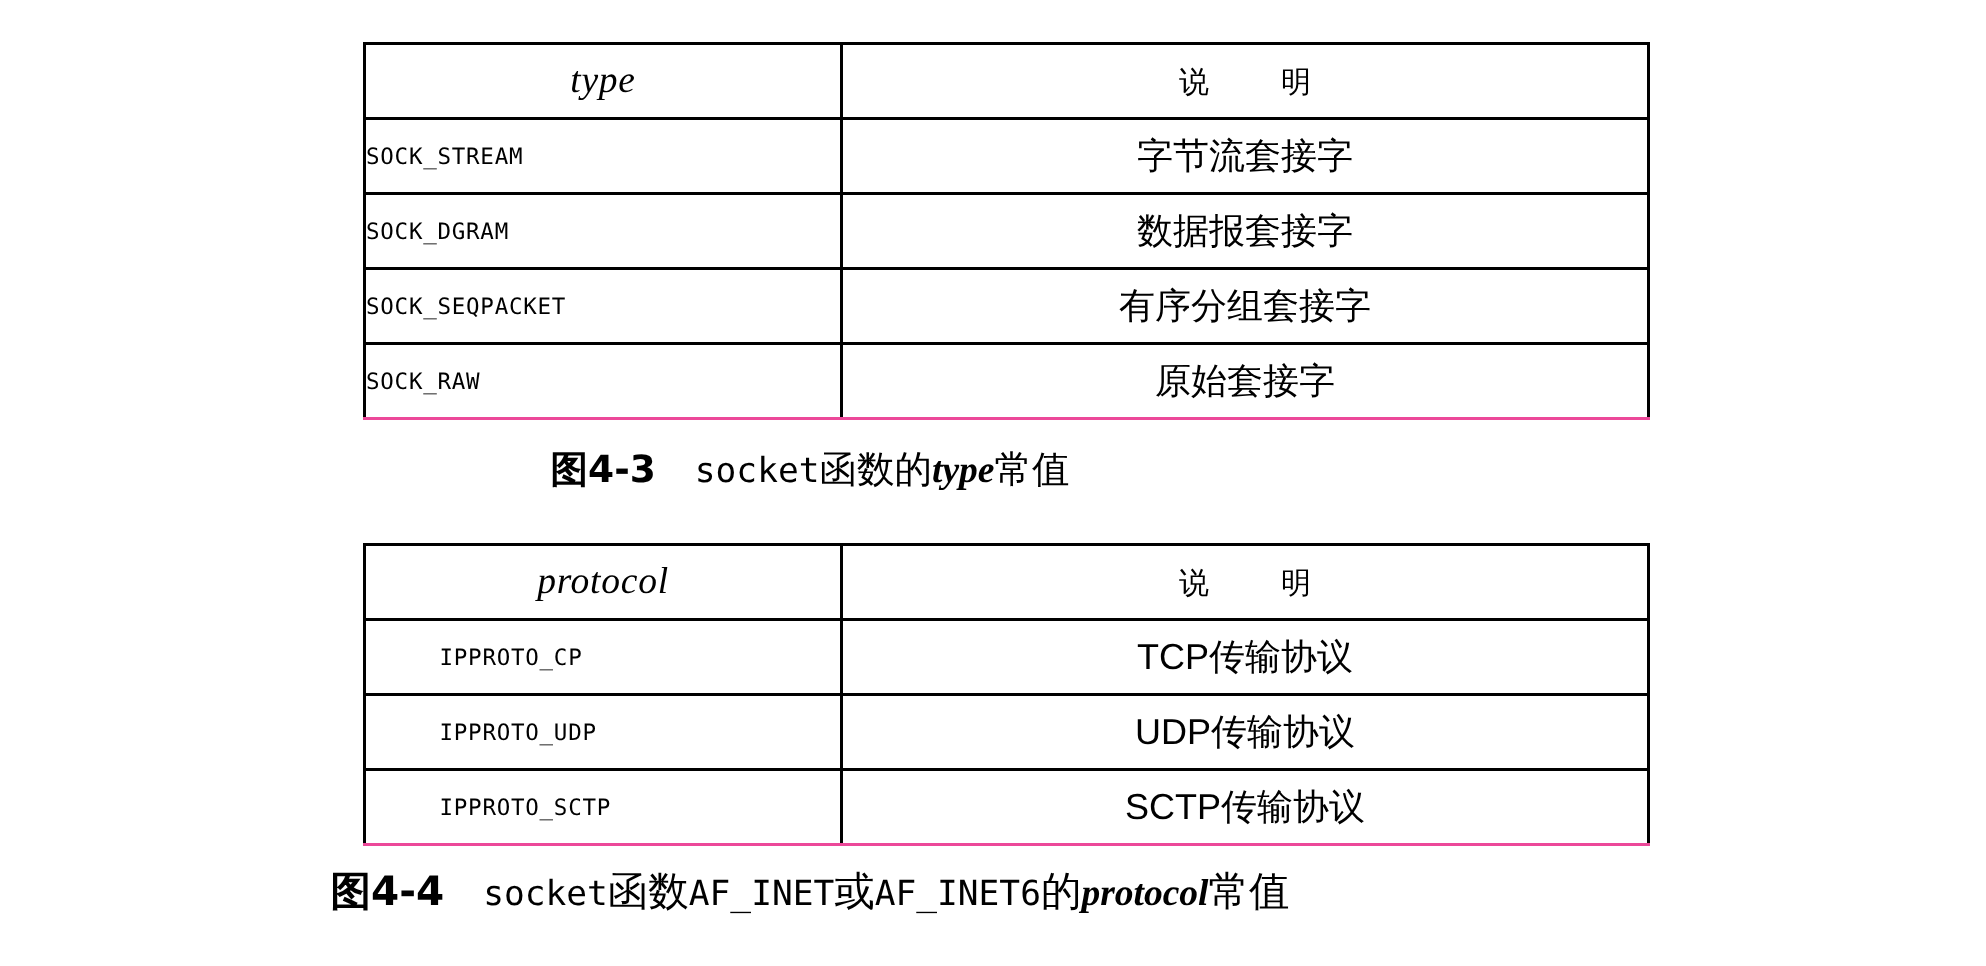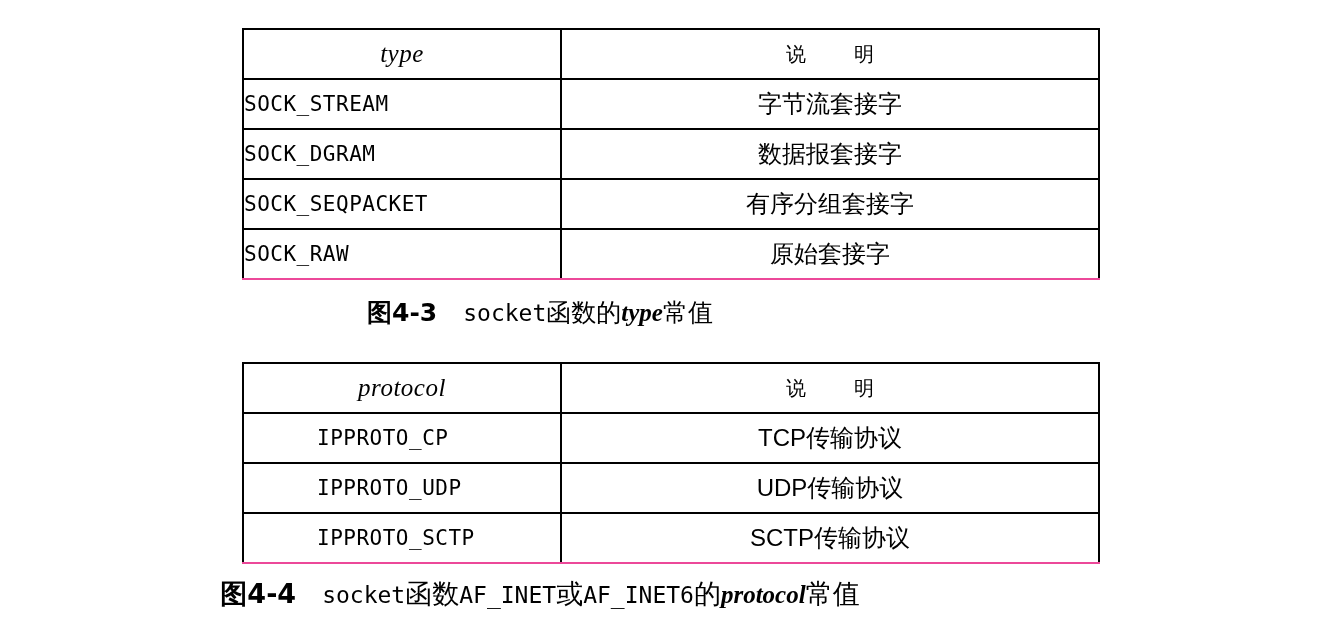--- a/index.html
+++ b/index.html
@@ -70,34 +70,34 @@
     border-left-width: 2px;
     border-right-width: 2px;
     border-top: 0;
     border-bottom: 0;
   }
   tbody tr:last-child td {
     border-bottom: 2px solid #ec4899;
   }
   .cell-mono {
     font-family: "DejaVu Sans Mono", monospace;
-    font-size: 21px;
+    font-size: 15px;
     padding-left: 30px;
     letter-spacing: 0.5px;
     white-space: nowrap;
   }
   .cell-cn {
     font-family: Liberation Sans, sans-serif;
     font-size: 24px;
     text-align: center;
   }
 
   
   #table-protocol-block .cell-mono {
-    padding-left: 73px;
+    padding-left: 49px;
   }
 
   .caption {
     position: absolute;
     left: 0;
     width: 1080px;
     text-align: center;
     font-family: "DejaVu Sans", sans-serif;
     font-size: 25px;
     white-space: nowrap;

